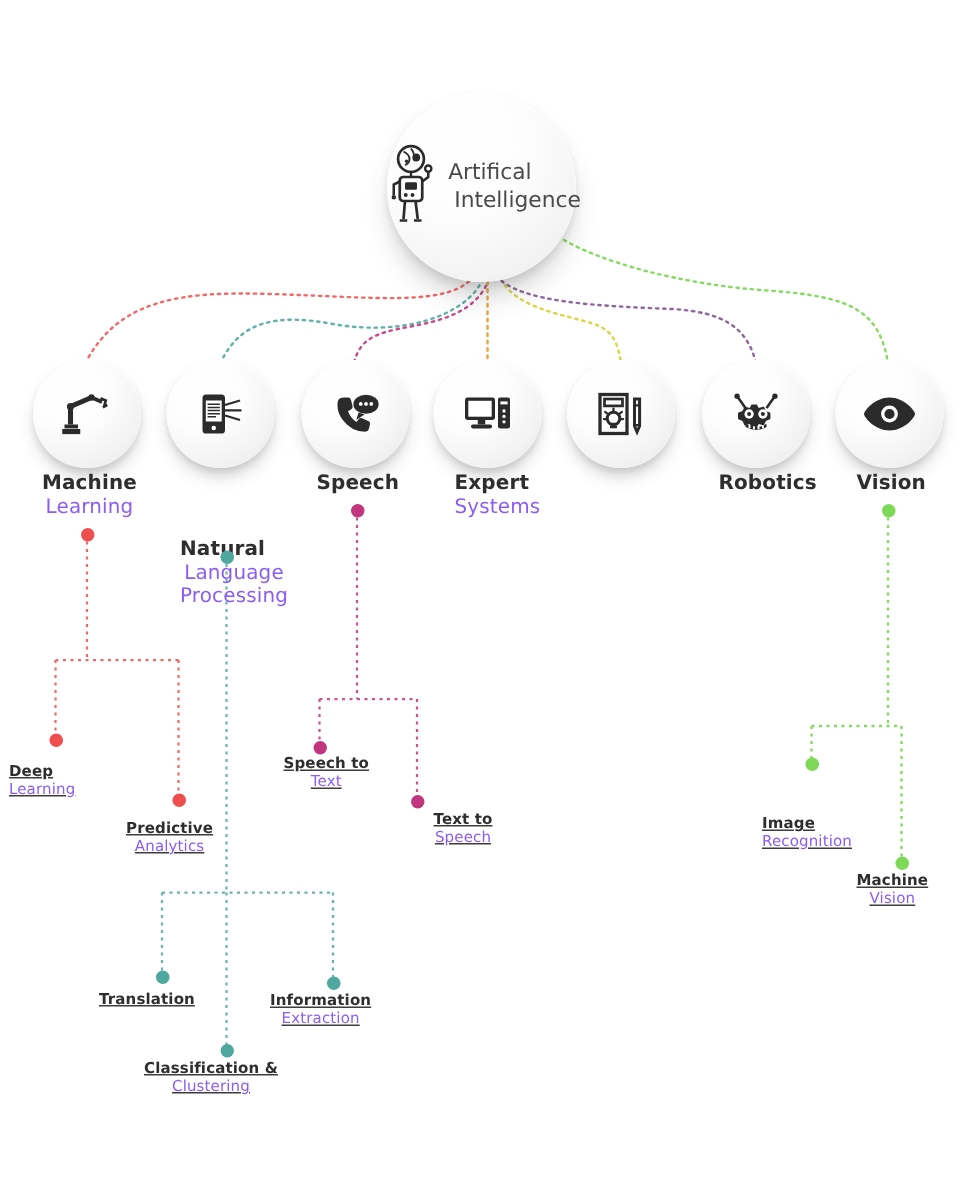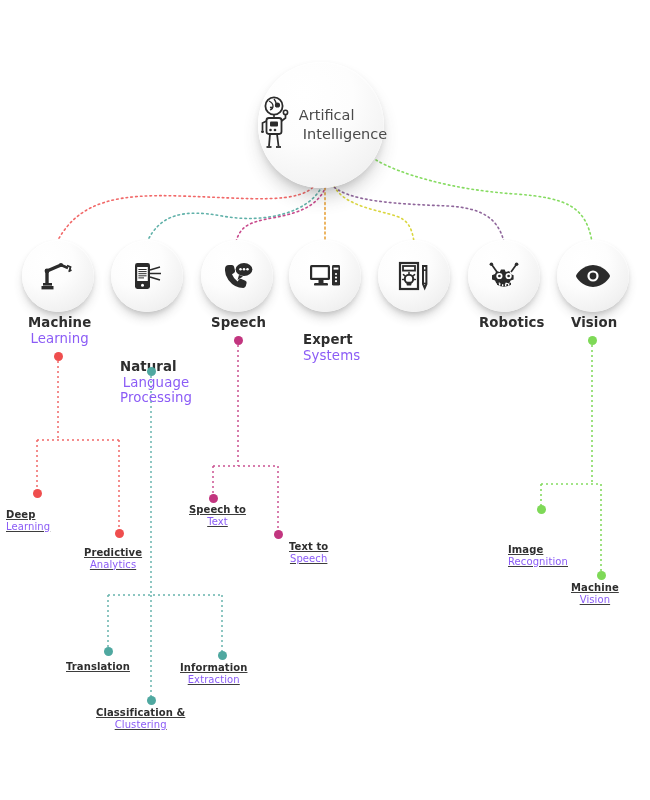--- a/index.html
+++ b/index.html
@@ -257,21 +257,21 @@
     <span class="ln">Learning</span>
   </div>
   <div class="label" style="left:120px;top:315px;margin-top:44px;">
     <span class="ln">Natural</span>
     <span class="ln">Language</span>
     <span class="ln">Processing</span>
   </div>
   <div class="label" style="left:211px;top:315px;">
     <span class="ln">Speech</span>
   </div>
-  <div class="label" style="left:303px;top:315px;margin-top:17px;">
+  <div class="label" style="left:303px;top:315px;">
     <span class="ln">Expert</span>
     <span class="ln">Systems</span>
   </div>
   <div class="label" style="left:479px;top:315px;">
     <span class="ln">Robotics</span>
   </div>
   <div class="label" style="left:571px;top:315px;">
     <span class="ln">Vision</span>
   </div>
 

